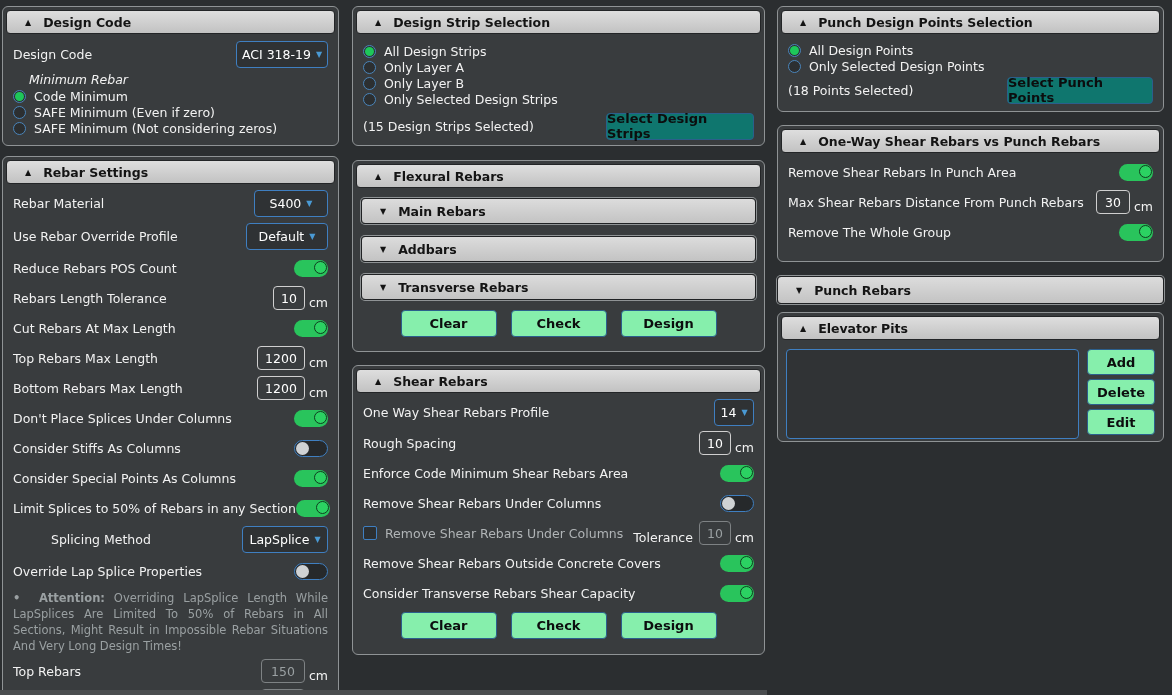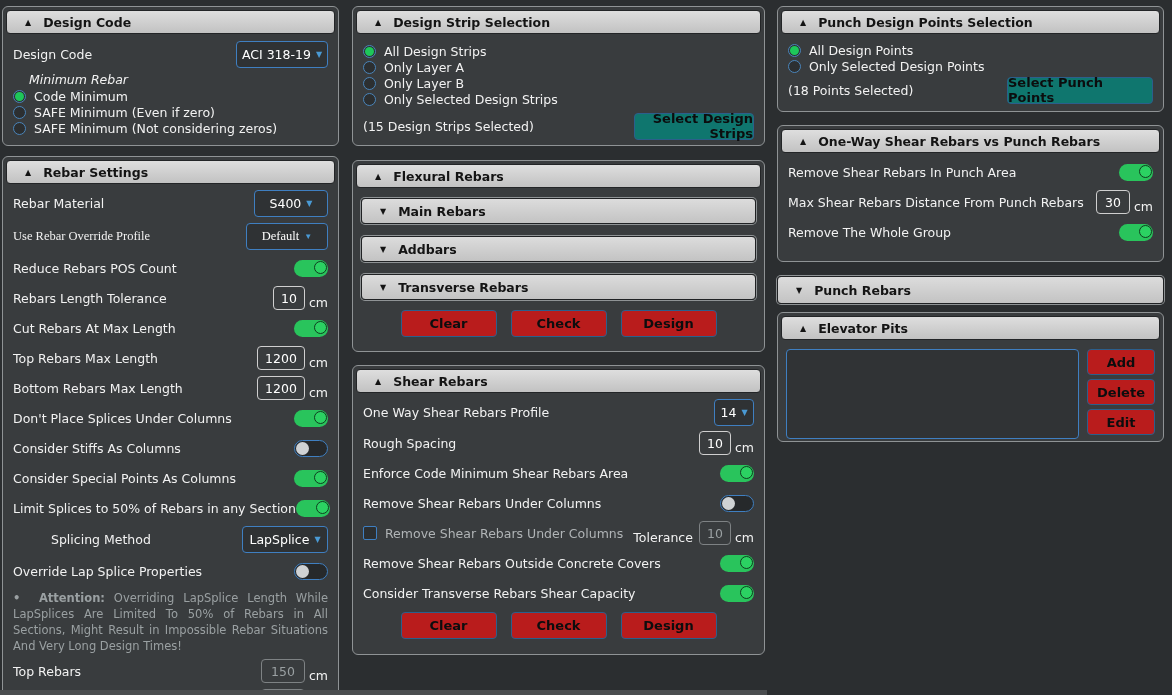--- a/index.html
+++ b/index.html
@@ -42,21 +42,21 @@
   .num{height:24px;border:1px solid #cfcfcf;border-radius:4px;background:transparent;color:#fff;
        display:flex;align-items:center;justify-content:center;box-sizing:border-box;padding:0 3px;}
   .num.disabled{border-color:#7e8284;color:#9aa0a2;}
   .unit{margin-left:4px;}
 
   .dd{height:27px;border:1px solid #3f7fc1;border-radius:4px;background:#2f3234;color:#fff;
       display:flex;align-items:center;justify-content:center;gap:5px;box-sizing:border-box;
       padding:0 4px;cursor:pointer;flex:none;}
   .dd .arr{color:#4a9ad4;font-size:8px;}
 
-  .btn{background:#b91c1c;border:1px solid #2b5f8c;border-radius:4px;color:#0c0d0e;
+  .btn{background:#86efac;border:1px solid #2b5f8c;border-radius:4px;color:#0c0d0e;
        font-weight:bold;font-size:13px;display:flex;align-items:center;justify-content:center;
        height:27px;cursor:pointer;box-sizing:border-box;}
   .btn.muted{background:#0f766e;}
   .btn-row{display:flex;justify-content:center;gap:14px;}
   .btn-row .btn{width:96px;}
 
   .checkbox{width:14px;height:14px;border:1px solid #3f7fc1;border-radius:2px;background:#2c2f31;
        margin-right:8px;flex:none;box-sizing:border-box;}
 
   .attention{color:#9aa0a2;text-align:justify;padding:4px 10px 2px;font-size:11.5px;line-height:1.4;}
@@ -105,21 +105,21 @@
         <span>Rebar Settings</span>
       </div>
 
       <div class="row" style="height:33px;">
         <span class="lbl">Rebar Material</span>
         <span class="dd" style="width:74px;">
           <span>S400</span>
           <span class="arr">▼</span>
         </span>
       </div>
-      <div class="row" style="height:33px;font-family:Liberation Serif, serif;">
+      <div class="row" style="height:33px;">
         <span class="lbl">Use Rebar Override Profile</span>
         <span class="dd" style="width:82px;">
           <span>Default</span>
           <span class="arr">▼</span>
         </span>
       </div>
       <div class="row">
         <span class="lbl">Reduce Rebars POS Count</span>
         <span class="toggle on"></span>
       </div>
@@ -216,21 +216,21 @@
           <span class="radio off"></span>
           <span>Only Layer B</span>
         </div>
         <div class="radio-row">
           <span class="radio off"></span>
           <span>Only Selected Design Strips</span>
         </div>
       </div>
       <div class="row" style="height:34px;margin-top:2px;">
         <span class="lbl">(15 Design Strips Selected)</span>
-        <span class="btn muted" style="width:120px;text-align:right;">Select Design Strips</span>
+        <span class="btn muted" style="width:148px;">Select Design Strips</span>
       </div>
     </div>
 
     <div class="panel" style="margin-top:14px;height:192px;">
       <div class="panel-header">
         <span class="collapse-arrow">▲</span>
         <span>Flexural Rebars</span>
       </div>
       <div class="bar" style="margin:10px 8px 0;">
         <span class="collapse-arrow">▼</span>

